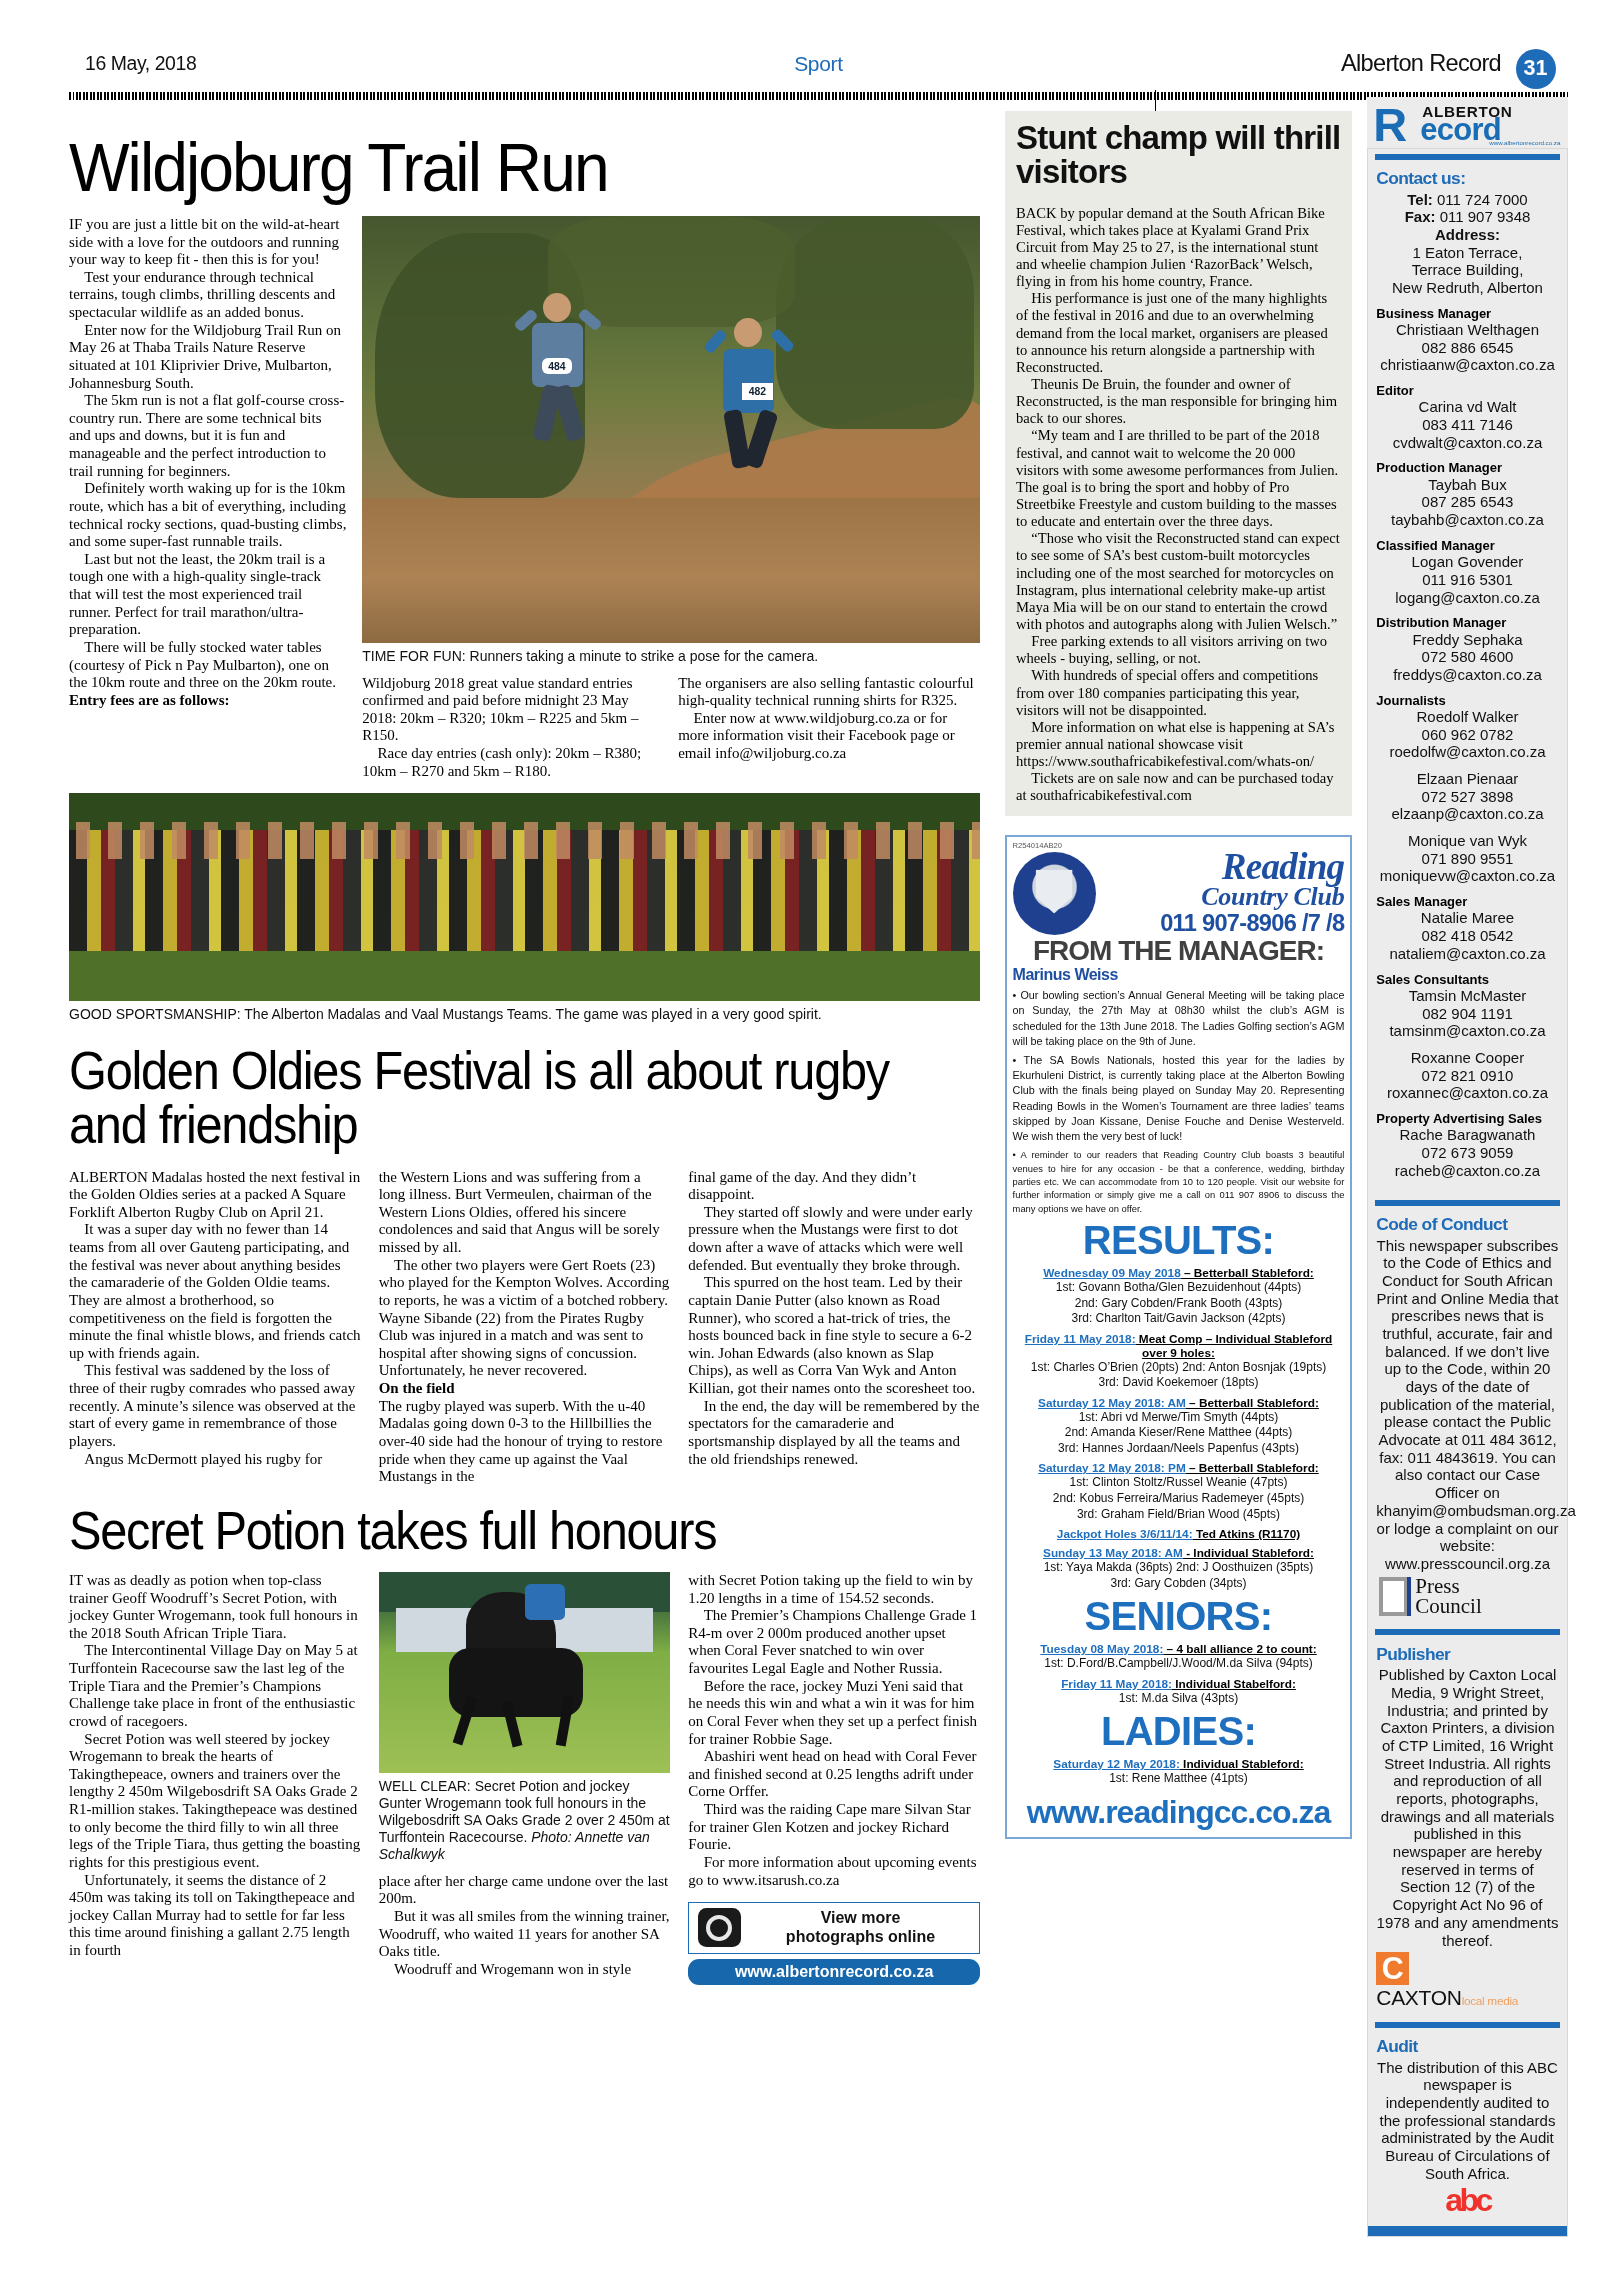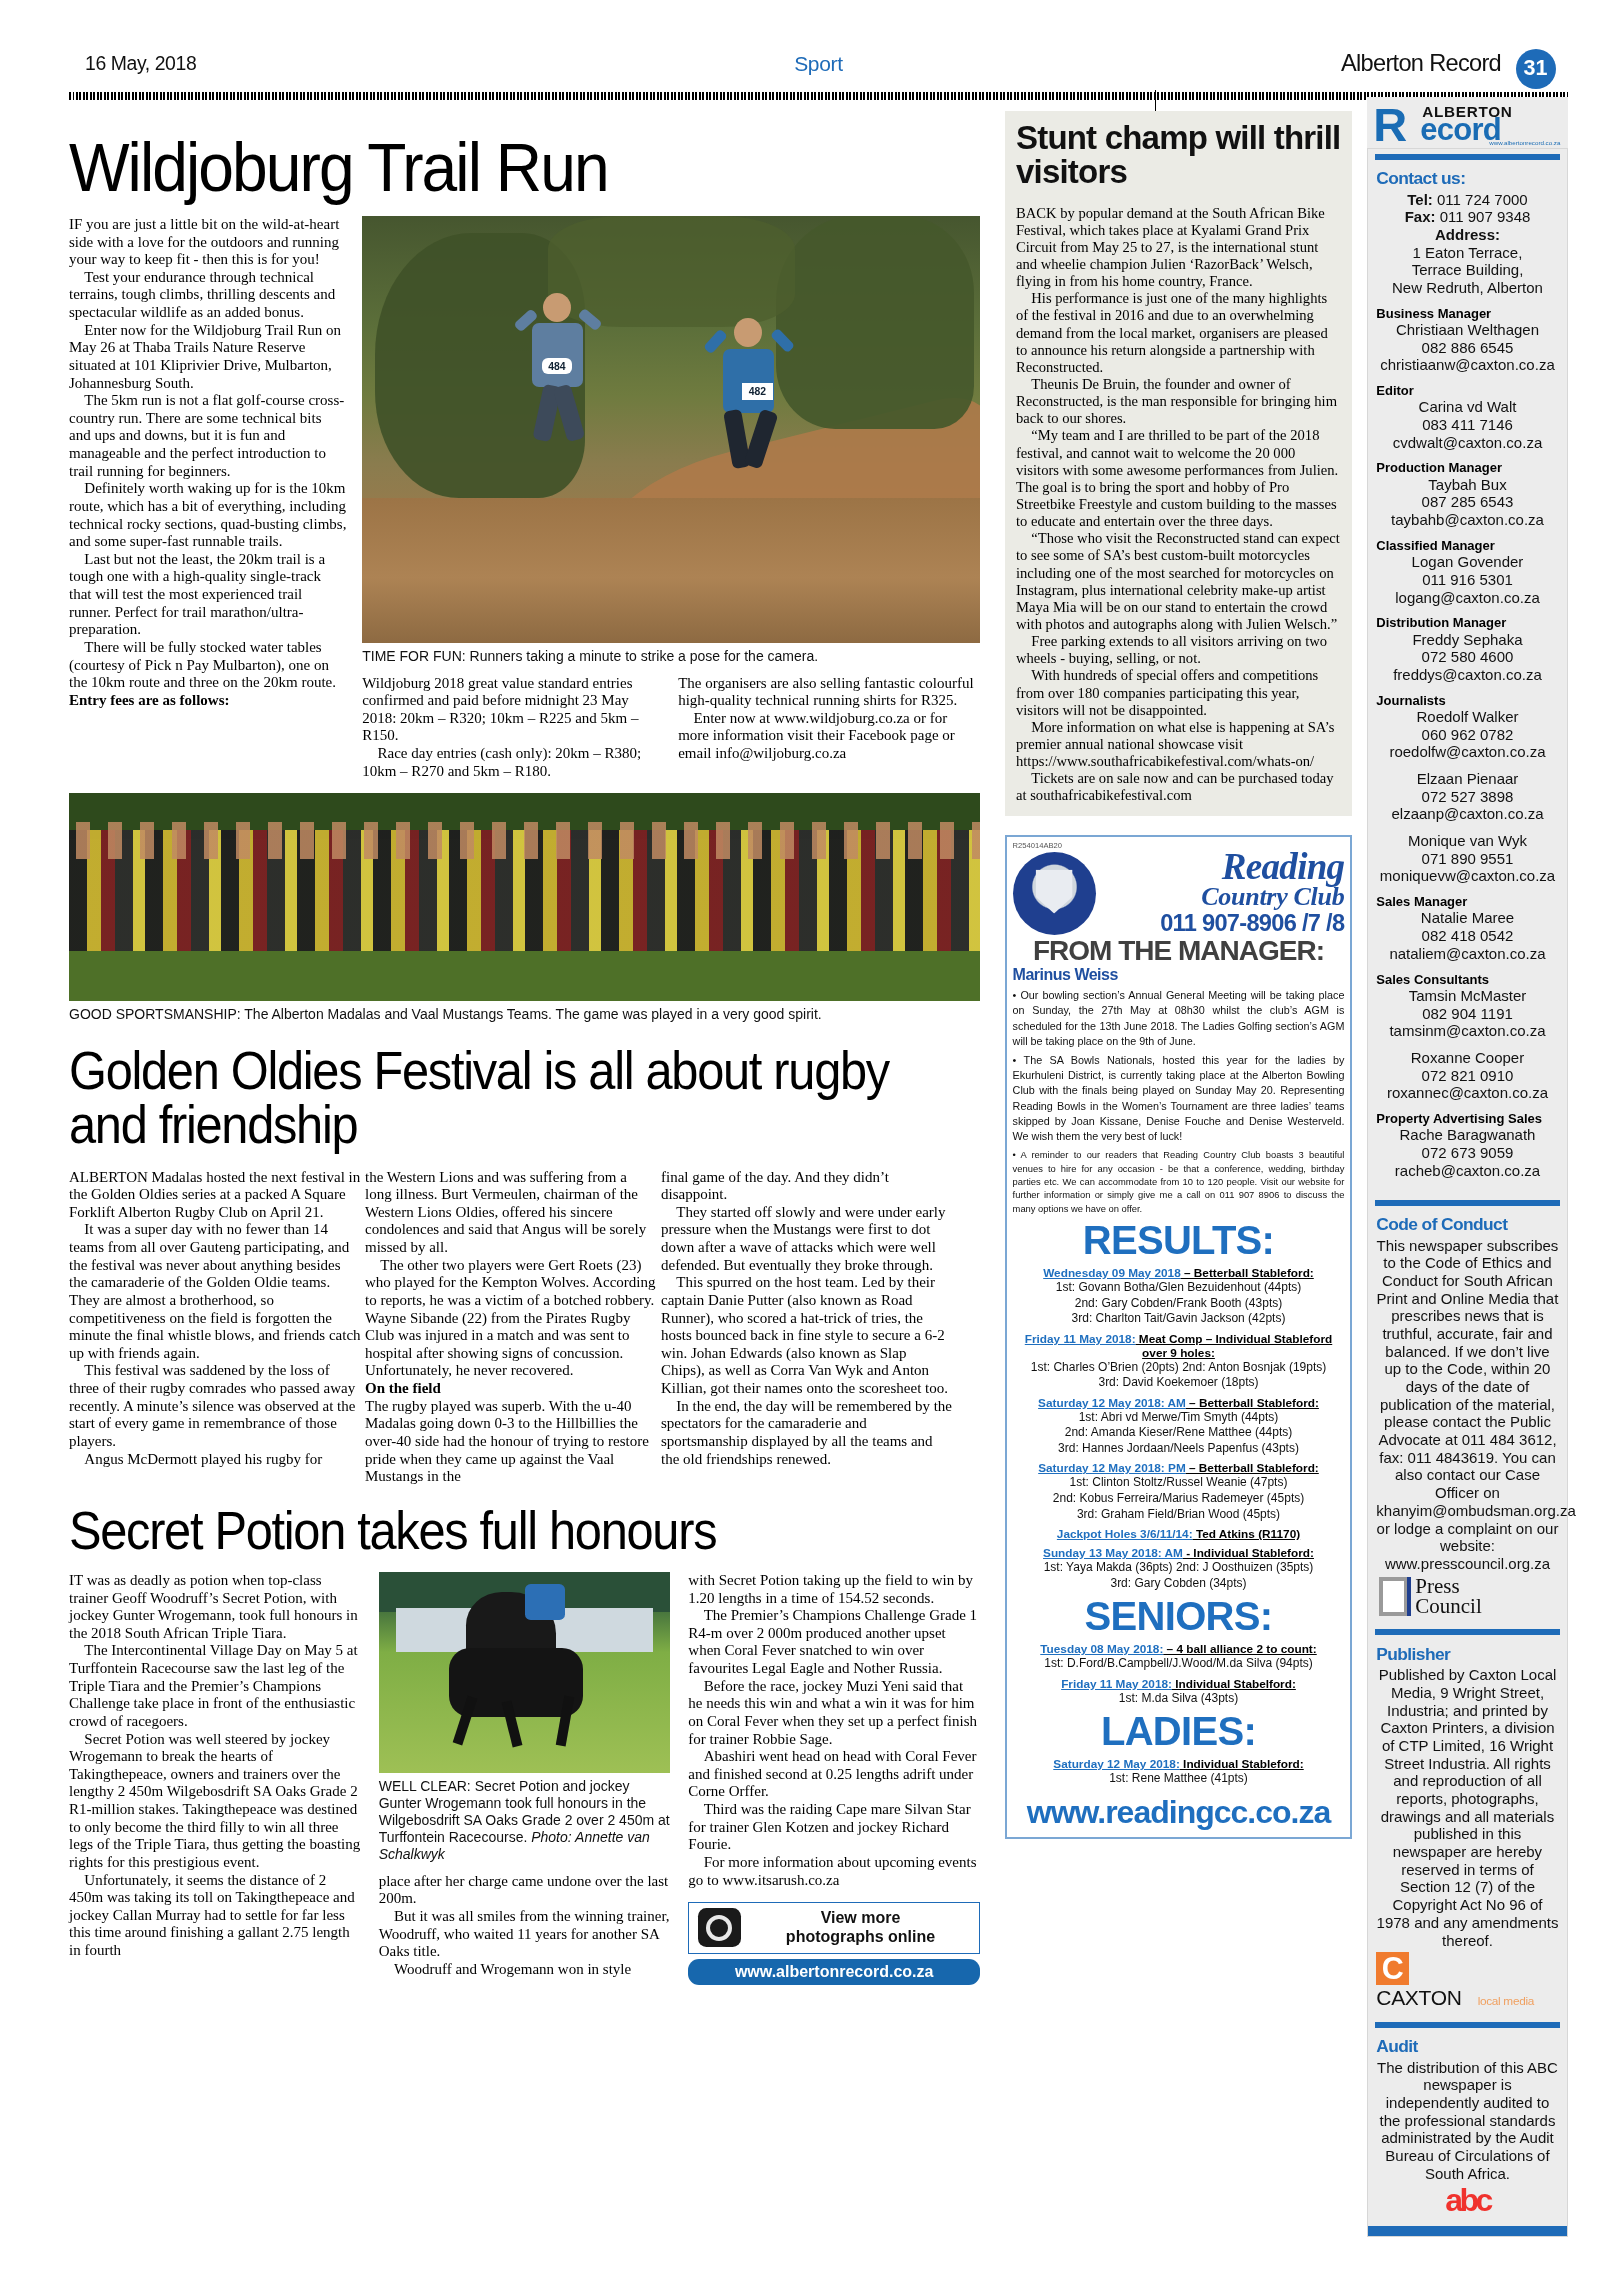--- a/index.html
+++ b/index.html
@@ -84,21 +84,21 @@
   
   .pc { display:flex; align-items:center; gap:4.2px; margin:4.2px 0 1.4px 2.8px;}
   .pc-txt { font-family:"Liberation Serif",serif; font-size:21px; line-height:0.95; color:#111; }
   .pc-txt span { display:block; }
 
   
   .cax-c { width:33px; height:33px; background:#f07b2e; position:relative; margin:2.8px 0 1.4px 0;}
   .cax-c:after { content:"C"; position:absolute; inset:0; color:#fff; font-family:"Liberation Sans",sans-serif;
                  font-weight:bold; font-size:30.5px; display:flex; align-items:center; justify-content:center; }
   .cax-word { font-family:"Liberation Sans",sans-serif; font-size:21px; letter-spacing:-0.3px; color:#111; }
-  .cax-word em { font-style:normal; color:#f0a060; font-size:11.8px;margin-left:16px; }
+  .cax-word em { font-style:normal; color:#f0a060; font-size:11.8px; }
 
   .abc { font-family:"Liberation Sans",sans-serif; font-weight:bold; font-size:32px; color:#f0322d;
          text-align:center; letter-spacing:-3.5px; }
   .side-bottom-rule { height:9.7px; background:#1e6bb8; }
 
   
   .ad { border:2.1px solid #7ba7d4; background:#fff; padding:4.2px 5.6px 5.6px 5.6px; }
   .ad-code { font-family:"Liberation Sans",sans-serif; font-size:7.6px; color:#555; }
   .ad-logo-row { display:flex; align-items:center; gap:2.8px; }
   .ad-crest { width:83px; height:83px; border-radius:50%;
@@ -227,21 +227,21 @@
                #1e1e1e 0 18px, #c8b030 18px 32px, #7a1f22 32px 46px, #2b2b2b 46px 64px, #d8c840 64px 76px);
              opacity:.95;"></div>
         <div style="position:absolute; left:0; top:14%; width:100%; height:18%;
              background:repeating-linear-gradient(to right, transparent 0 7px, #c08a62 7px 21px, transparent 21px 32px); opacity:.85;"></div>
       </div>
       <div class="caption" style="margin-top:4.9px; width:861px;">GOOD SPORTSMANSHIP: The Alberton Madalas and Vaal Mustangs Teams. The game was played in a very good spirit.</div>
     </div>
 
     <h1 class="hl2" style="margin-top:21px;">Golden Oldies Festival is all about rugby and friendship</h1>
 
-    <div style="display:flex; gap:4px; margin-top:16.7px;">
+    <div style="display:flex; gap:18px; margin-top:16.7px;">
       <div class="body-col" style="width:292px;">
         <p class="first">ALBERTON Madalas hosted the next festival in the Golden Oldies series at a packed A Square Forklift Alberton Rugby Club on April 21.</p>
         <p>It was a super day with no fewer than 14 teams from all over Gauteng participating, and the festival was never about anything besides the camaraderie of the Golden Oldie teams. They are almost a brotherhood, so competitiveness on the field is forgotten the minute the final whistle blows, and friends catch up with friends again.</p>
         <p>This festival was saddened by the loss of three of their rugby comrades who passed away recently. A minute’s silence was observed at the start of every game in remembrance of those players.</p>
         <p>Angus McDermott played his rugby for</p>
       </div>
       <div class="body-col" style="width:292px;">
         <p class="first">the Western Lions and was suffering from a long illness. Burt Vermeulen, chairman of the Western Lions Oldies, offered his sincere condolences and said that Angus will be sorely missed by all.</p>
         <p>The other two players were Gert Roets (23) who played for the Kempton Wolves. According to reports, he was a victim of a botched robbery. Wayne Sibande (22) from the Pirates Rugby Club was injured in a match and was sent to hospital after showing signs of concussion. Unfortunately, he never recovered.</p>
         <p class="sub">On the field</p>

